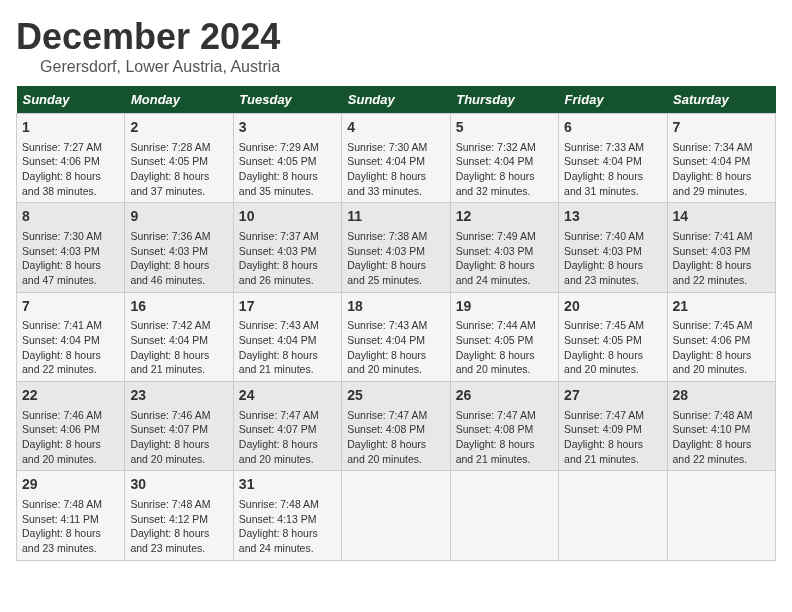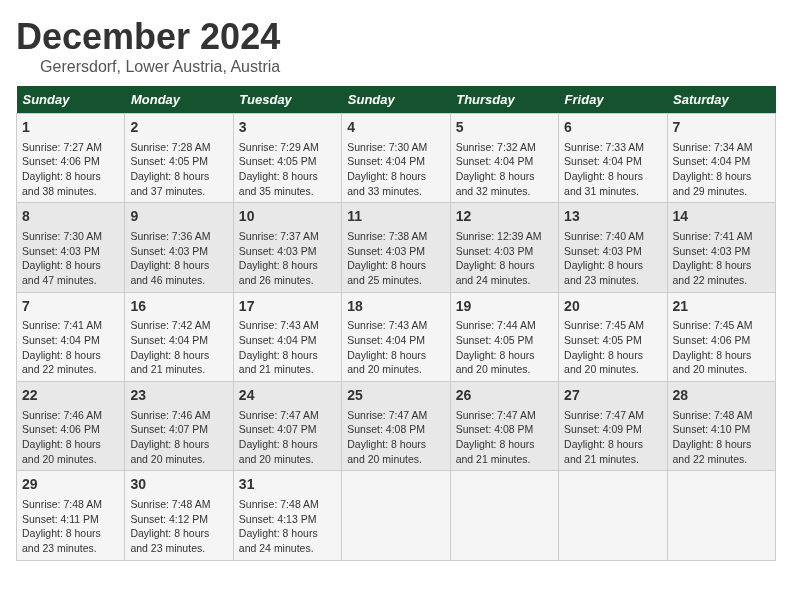--- a/index.html
+++ b/index.html
@@ -119,21 +119,21 @@
         <td><span class="day-num">4</span><span>Sunrise: 7:30 AM</span><br><span>Sunset: 4:04 PM</span><br><span>Daylight: 8 hours and 33 minutes.</span></td>
         <td><span class="day-num">5</span><span>Sunrise: 7:32 AM</span><br><span>Sunset: 4:04 PM</span><br><span>Daylight: 8 hours and 32 minutes.</span></td>
         <td><span class="day-num">6</span><span>Sunrise: 7:33 AM</span><br><span>Sunset: 4:04 PM</span><br><span>Daylight: 8 hours and 31 minutes.</span></td>
         <td><span class="day-num">7</span><span>Sunrise: 7:34 AM</span><br><span>Sunset: 4:04 PM</span><br><span>Daylight: 8 hours and 29 minutes.</span></td>
       </tr>
       <tr>
         <td><span class="day-num">8</span><span>Sunrise: 7:30 AM</span><br><span>Sunset: 4:03 PM</span><br><span>Daylight: 8 hours and 47 minutes.</span></td>
         <td><span class="day-num">9</span><span>Sunrise: 7:36 AM</span><br><span>Sunset: 4:03 PM</span><br><span>Daylight: 8 hours and 46 minutes.</span></td>
         <td><span class="day-num">10</span><span>Sunrise: 7:37 AM</span><br><span>Sunset: 4:03 PM</span><br><span>Daylight: 8 hours and 26 minutes.</span></td>
         <td><span class="day-num">11</span><span>Sunrise: 7:38 AM</span><br><span>Sunset: 4:03 PM</span><br><span>Daylight: 8 hours and 25 minutes.</span></td>
-        <td><span class="day-num">12</span><span>Sunrise: 12:39 AM</span><br><span>Sunset: 4:03 PM</span><br><span>Daylight: 8 hours and 24 minutes.</span></td>
+        <td><span class="day-num">12</span><span>Sunrise: 7:49 AM</span><br><span>Sunset: 4:03 PM</span><br><span>Daylight: 8 hours and 24 minutes.</span></td>
         <td><span class="day-num">13</span><span>Sunrise: 7:40 AM</span><br><span>Sunset: 4:03 PM</span><br><span>Daylight: 8 hours and 23 minutes.</span></td>
         <td><span class="day-num">14</span><span>Sunrise: 7:41 AM</span><br><span>Sunset: 4:03 PM</span><br><span>Daylight: 8 hours and 22 minutes.</span></td>
       </tr>
       <tr>
         <td><span class="day-num">7</span><span>Sunrise: 7:41 AM</span><br><span>Sunset: 4:04 PM</span><br><span>Daylight: 8 hours and 22 minutes.</span></td>
         <td><span class="day-num">16</span><span>Sunrise: 7:42 AM</span><br><span>Sunset: 4:04 PM</span><br><span>Daylight: 8 hours and 21 minutes.</span></td>
         <td><span class="day-num">17</span><span>Sunrise: 7:43 AM</span><br><span>Sunset: 4:04 PM</span><br><span>Daylight: 8 hours and 21 minutes.</span></td>
         <td><span class="day-num">18</span><span>Sunrise: 7:43 AM</span><br><span>Sunset: 4:04 PM</span><br><span>Daylight: 8 hours and 20 minutes.</span></td>
         <td><span class="day-num">19</span><span>Sunrise: 7:44 AM</span><br><span>Sunset: 4:05 PM</span><br><span>Daylight: 8 hours and 20 minutes.</span></td>
         <td><span class="day-num">20</span><span>Sunrise: 7:45 AM</span><br><span>Sunset: 4:05 PM</span><br><span>Daylight: 8 hours and 20 minutes.</span></td>

